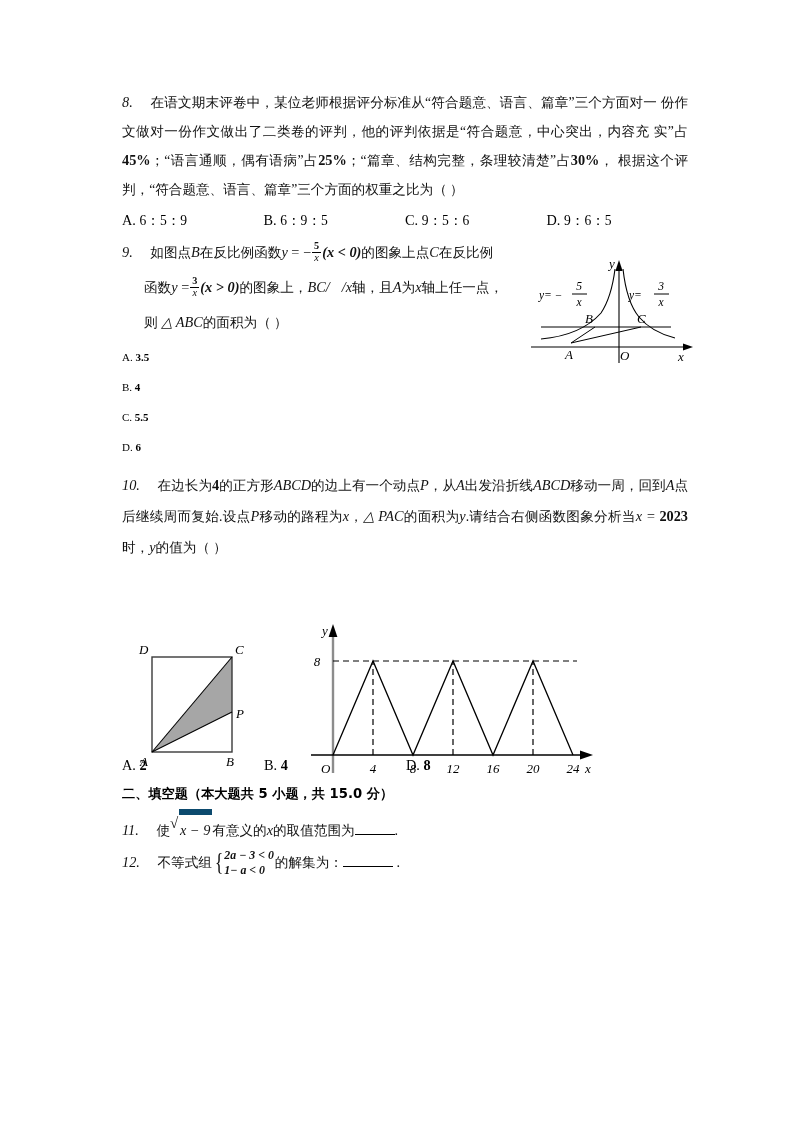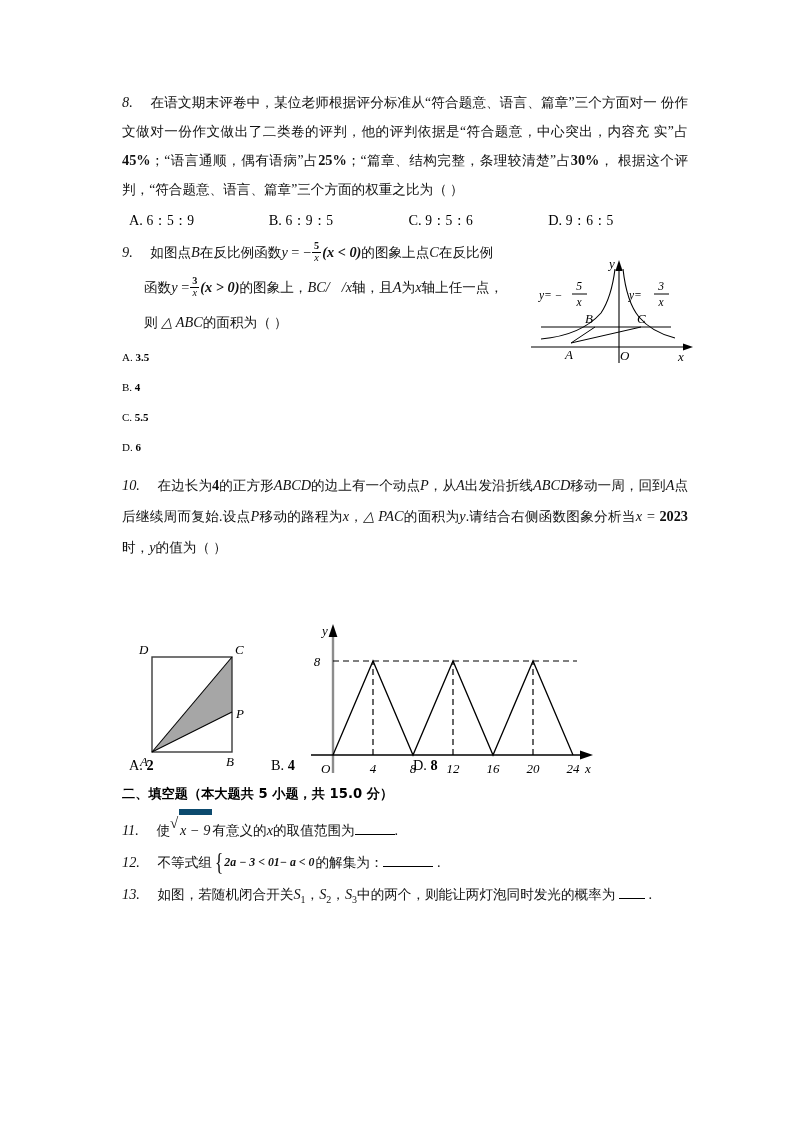--- a/index.html
+++ b/index.html
@@ -39,21 +39,20 @@
   .cn { font-family: Liberation Serif, serif; font-size: 13.6px; }
   .it { font-style: italic; font-family: "Liberation Serif", serif; }
   .bold { font-weight: bold; }
 
   
   .opts-row {
     display: flex;
     font-size: 14.3px;
     line-height: 28px;
     margin-top: 2px;
-    margin-left: 7px;
   }
   .opts-row .opt { width: 142px; }
   .opt-label { font-family: "Liberation Serif", serif; }
 
   
   .opts-stack { font-size: 11px; line-height: 30px; margin-top: 2px; }
   .opts-stack .opt { display:block; }
 
   
   .frac {
@@ -98,21 +97,21 @@
     margin: 0 1px;
   }
   .sys .brace {
     font-size: 26px;
     line-height: 0.8;
     transform: scaleX(0.7);
     margin-right: -1px;
   }
   .sys .rows {
     display: inline-flex;
-    flex-direction: row;
+    flex-direction: column;
     font-size: 0.83em;
     line-height: 1.22;
   }
 
   .blank { display:inline-block; border-bottom:1px solid #000; }
   .sub { font-size: 0.7em; vertical-align: sub; }
 
   
   .section-head {
     font-family: "DejaVu Sans", "Liberation Sans", sans-serif;
@@ -239,26 +238,20 @@
       <span class="indent-gap"></span><span class="cn">不等式组</span><span class="sys">
           <span class="brace">{</span>
           <span class="rows">
             <span class="it bold">2a − 3 &lt; 0</span>
             <span class="it bold">1− a  &lt; 0</span>
           </span>
         </span><span class="cn">的解集为：</span><span class="blank" style="width:50px"></span>
       <span>.</span>
     </div>
 
-    <div class="qblock" style="line-height:31px;">
-      <span class="it">13.</span>
-      <span class="indent-gap"></span><span class="cn">如图，若随机闭合开关</span><span class="it">S</span><span class="sub">1</span><span class="cn">，</span><span class="it">S</span><span class="sub">2</span><span class="cn">，</span><span class="it">S</span><span class="sub">3</span><span class="cn">中的两个，则能让两灯泡同时发光的概率为</span>
-      <span class="blank" style="width:26px"></span>
-      <span>.</span>
-    </div>
 
   </div>
 
   <div class="fig-hyper">
     <svg width="176" height="122" viewBox="0 0 176 122">
 
       <line x1="8" y1="92" x2="160" y2="92" stroke="#000" stroke-width="1.1"></line>
       <polygon points="160,88.4 170,92 160,95.6" fill="#000"></polygon>
 
       <line x1="96" y1="108" x2="96" y2="16" stroke="#000" stroke-width="1.1"></line>

